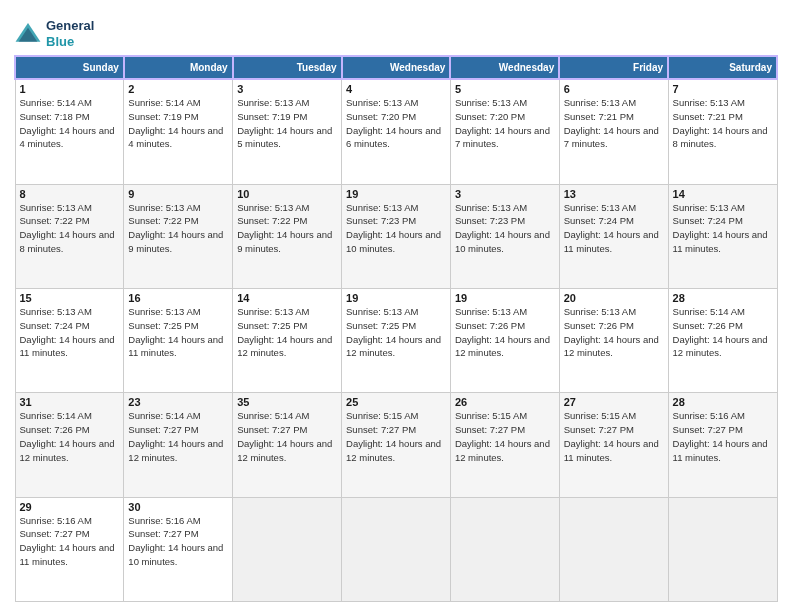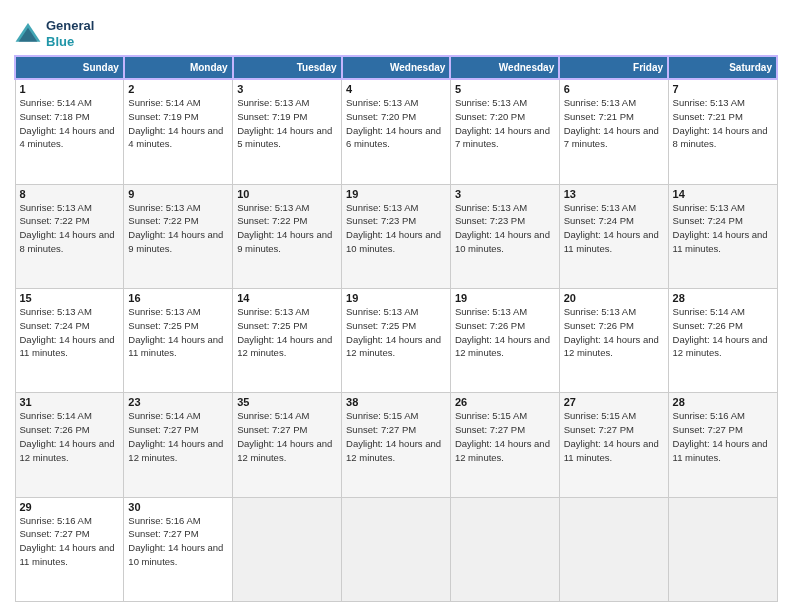--- a/index.html
+++ b/index.html
@@ -227,21 +227,21 @@
           </td>
           <td>
             <span class="day-num">23</span>
             <div class="day-info">Sunrise: 5:14 AM<br>Sunset: 7:27 PM<br>Daylight: 14 hours and 12 minutes.</div>
           </td>
           <td>
             <span class="day-num">35</span>
             <div class="day-info">Sunrise: 5:14 AM<br>Sunset: 7:27 PM<br>Daylight: 14 hours and 12 minutes.</div>
           </td>
           <td>
-            <span class="day-num">38</span>
+            <span class="day-num">25</span>
             <div class="day-info">Sunrise: 5:15 AM<br>Sunset: 7:27 PM<br>Daylight: 14 hours and 12 minutes.</div>
           </td>
           <td>
             <span class="day-num">26</span>
             <div class="day-info">Sunrise: 5:15 AM<br>Sunset: 7:27 PM<br>Daylight: 14 hours and 12 minutes.</div>
           </td>
           <td>
             <span class="day-num">27</span>
             <div class="day-info">Sunrise: 5:15 AM<br>Sunset: 7:27 PM<br>Daylight: 14 hours and 11 minutes.</div>
           </td>

